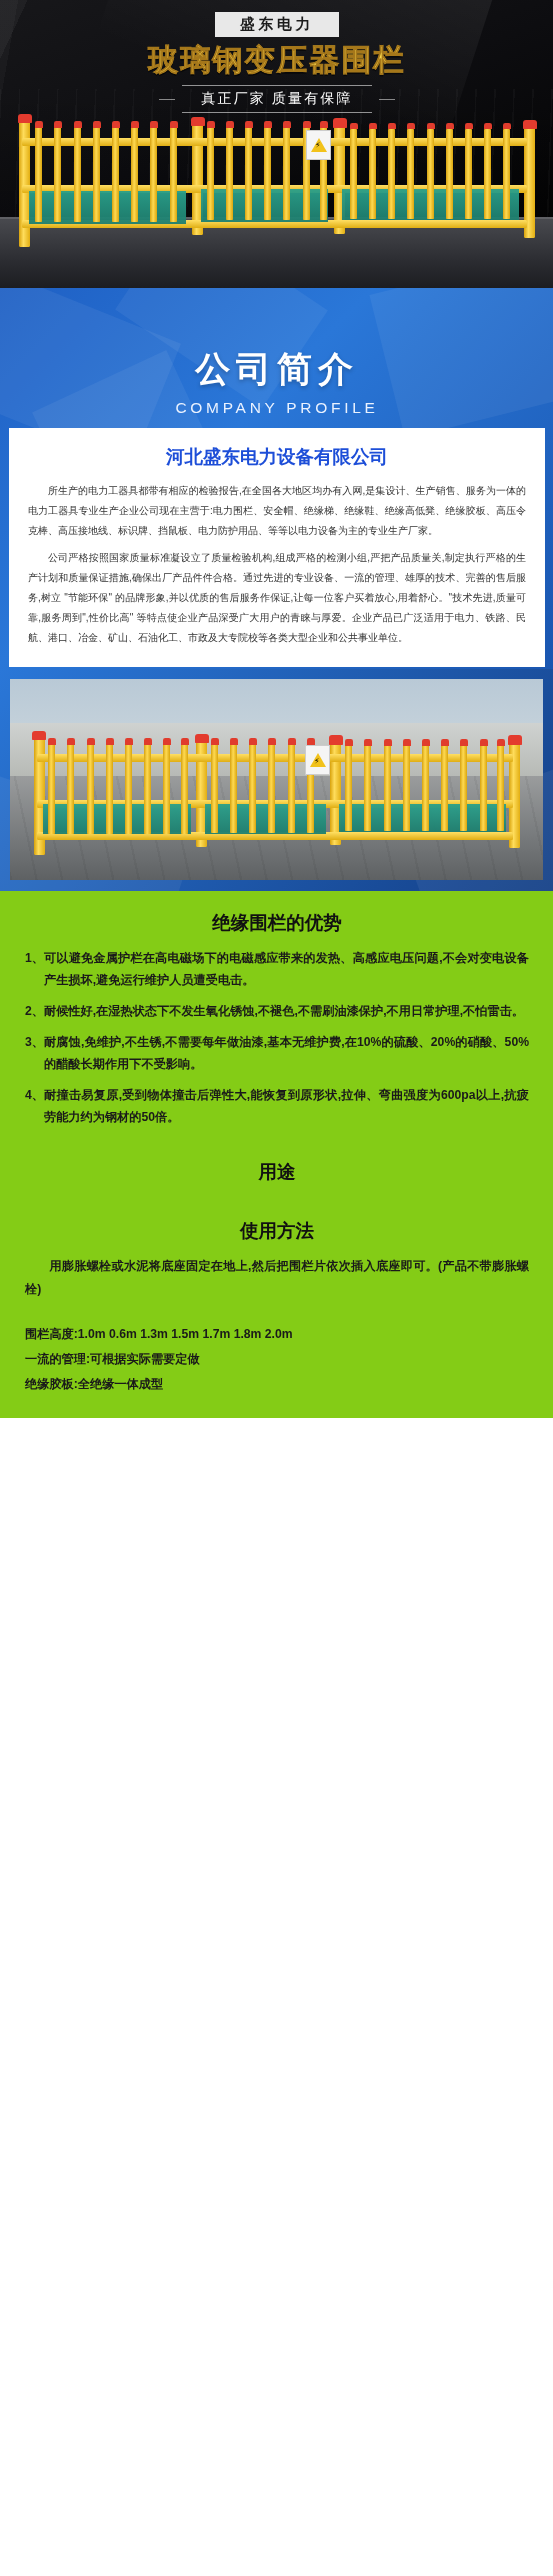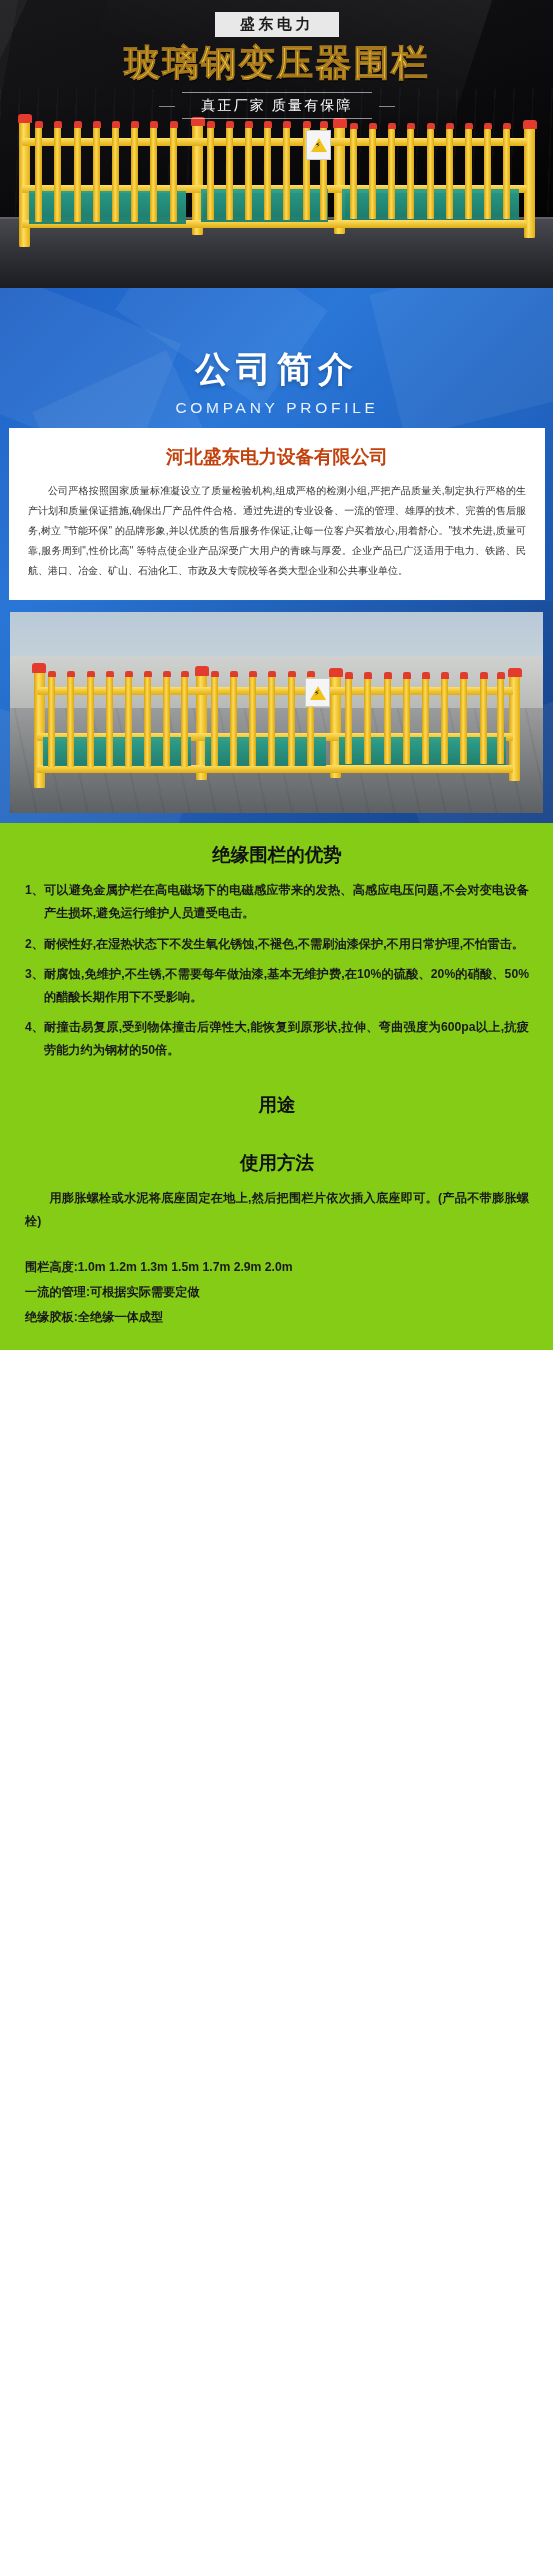--- a/index.html
+++ b/index.html
@@ -56,21 +56,21 @@
     display: inline-block;
     background: #e8e8e8;
     color: #1b1b1b;
     font-size: 14.8px;
     font-weight: bold;
     letter-spacing: 3.7px;
     padding: 3px 25px 3.7px;
   }
   .hero-title {
     margin-top: 6.6px;
-    font-size: 36px;
+    font-size: 30px;
     font-weight: bold;
     letter-spacing: 2.2px;
     color: #f7d54a;
     -webkit-text-stroke: 0.7px #a5771a;
     text-shadow: 0 2.2px 0 rgba(0,0,0,0.55);
     line-height: 1.08;
   }
   .hero-sub {
     margin: 8.9px auto 0;
     display: inline-block;
@@ -218,21 +218,21 @@
     position: relative;
     z-index: 2;
     background: #ffffff;
     margin: 0 8.9px;
     padding: 16.2px 19px 19px;
   }
   .company-name {
     text-align: center;
     font-size: 18.5px;
     font-weight: bold;
-    color: #c2410c;
+    color: #1d4ed8;
     margin-bottom: 11.8px;
   }
   .profile-p {
     font-size: 10px;
     line-height: 2.0;
     color: #333;
     text-align: justify;
     text-indent: 2em;
   }
 
@@ -414,20 +414,21 @@
     <div class="poly" style="left:133px; top:-37px; width:177px; height:118px; transform:rotate(34deg);"></div>
     <div class="poly" style="left:44px; top:89px; width:148px; height:89px; transform:rotate(-25deg);"></div>
 
     <div class="profile-head">
       <div class="profile-cn">公司简介</div>
       <div class="profile-en">COMPANY PROFILE</div>
     </div>
 
     <div class="profile-body">
       <div class="company-name">河北盛东电力设备有限公司</div>
+      <p class="profile-p">所生产的电力工器具都带有相应的检验报告,在全国各大地区均办有入网,是集设计、生产销售、服务为一体的电力工器具专业生产企业公司现在主营于:电力围栏、安全帽、绝缘梯、绝缘鞋、绝缘高低凳、绝缘胶板、高压令克棒、高压接地线、标识牌、挡鼠板、电力防护用品、等等以电力设备为主的专业生产厂家。</p>
       <p class="profile-p" style="margin-top:7.4px;">公司严格按照国家质量标准凝设立了质量检验机构,组成严格的检测小组,严把产品质量关,制定执行严格的生产计划和质量保证措施,确保出厂产品件件合格。通过先进的专业设备、一流的管理、雄厚的技术、完善的售后服务,树立 "节能环保" 的品牌形象,并以优质的售后服务作保证,让每一位客户买着放心,用着舒心。"技术先进,质量可靠,服务周到",性价比高" 等特点使企业产品深受广大用户的青睐与厚爱。企业产品已广泛适用于电力、铁路、民航、港口、冶金、矿山、石油化工、市政及大专院校等各类大型企业和公共事业单位。</p>
     </div>
   </section>
 
   <section class="photo2-wrap">
     <div class="poly" style="left:-44px; top:133px; width:222px; height:148px; transform:rotate(18deg);"></div>
     <div class="poly" style="left:414px; top:118px; width:207px; height:140px; transform:rotate(-20deg);"></div>
 
     <div class="photo2">
       <div class="p2-sky"></div>
@@ -535,20 +536,20 @@
     <h2 class="sec-title">用途</h2>
   </section>
 
   <section class="section">
     <h2 class="sec-title">使用方法</h2>
     <p class="body-p">用膨胀螺栓或水泥将底座固定在地上,然后把围栏片依次插入底座即可。(产品不带膨胀螺栓)</p>
   </section>
 
   <section class="section pad-bottom">
     <div class="spec-list">
-      <div>围栏高度:1.0m 1.2m 1.3m 1.5m 1.7m 2.9m 2.0m</div>
+      <div>围栏高度:1.0m 0.6m 1.3m 1.5m 1.7m 1.8m 2.0m</div>
       <div>一流的管理:可根据实际需要定做</div>
       <div>绝缘胶板:全绝缘一体成型</div>
     </div>
   </section>
 
 </div>
 
 
 </body></html>

